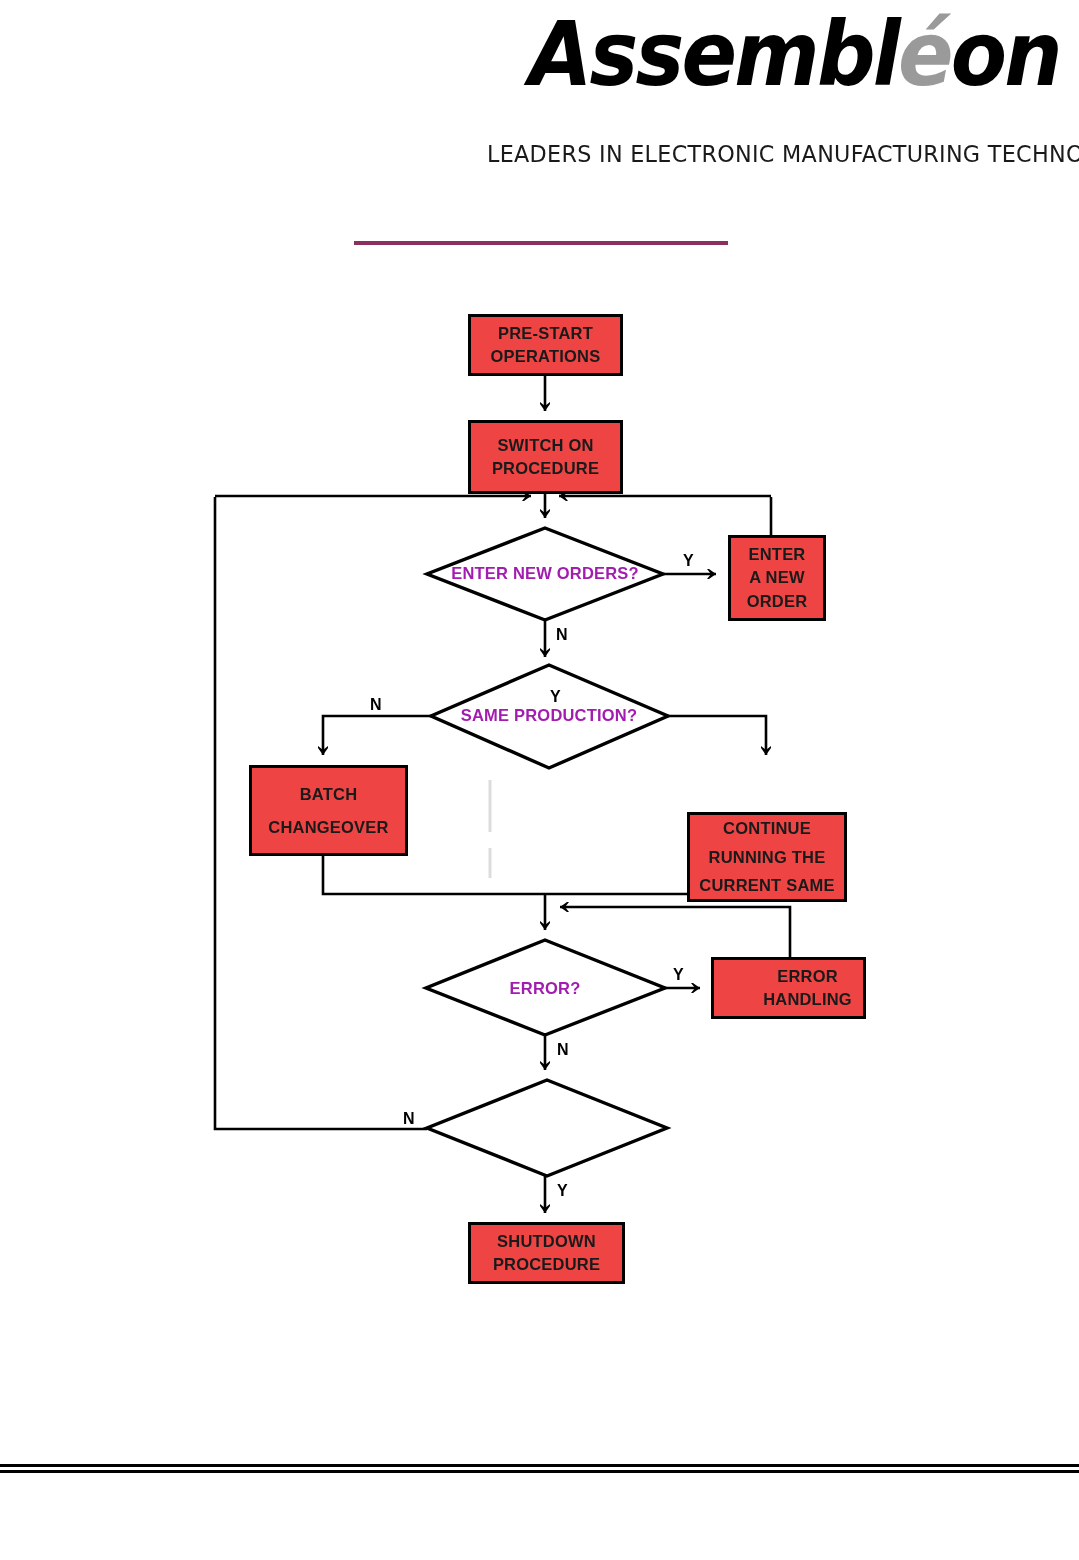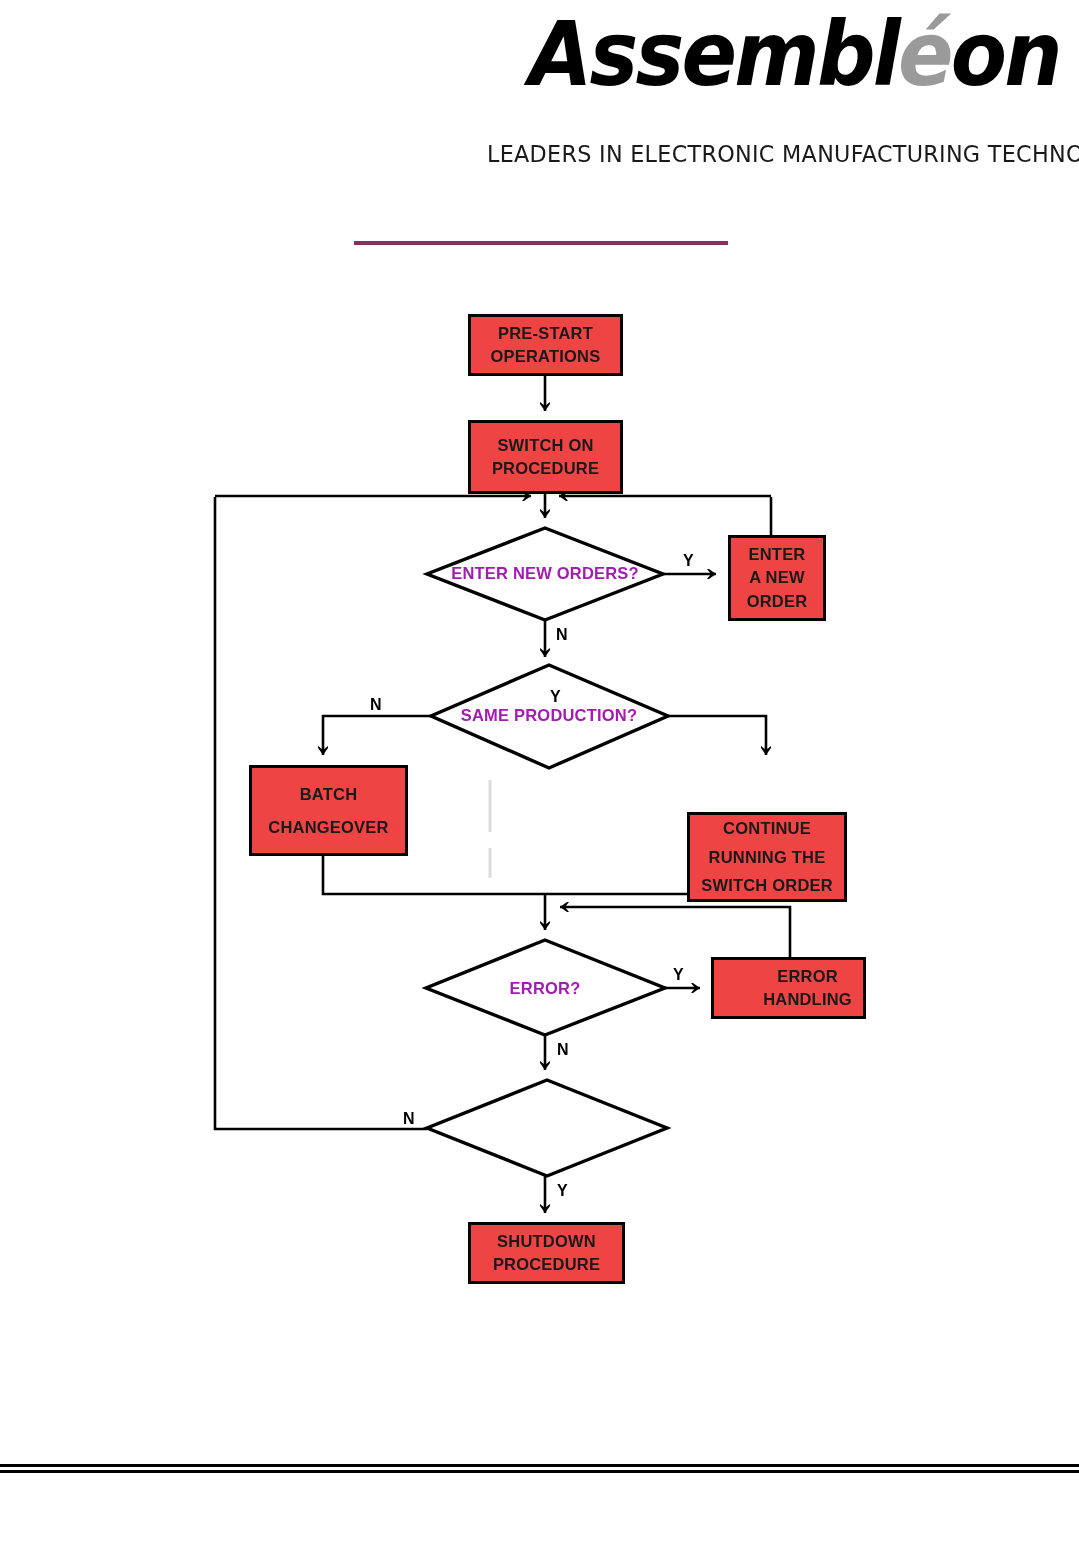--- a/index.html
+++ b/index.html
@@ -234,21 +234,21 @@
   </div>
 
   <div class="fc-node fc-box" style="left:249px; top:765px; width:159px; height:91px; line-height:1.95;">
     <span>BATCH</span>
     <span>CHANGEOVER</span>
   </div>
 
   <div class="fc-node fc-box" style="left:687px; top:764px; width:160px; height:90px; line-height:1.72;margin-top:48px;">
     <span>CONTINUE</span>
     <span>RUNNING THE</span>
-    <span>SWITCH ORDER</span>
+    <span>CURRENT SAME</span>
   </div>
 
   <div class="fc-node fc-box" style="left:711px; top:957px; width:155px; height:62px;padding-left:38px;">
     <span>ERROR</span>
     <span>HANDLING</span>
   </div>
 
   <div class="fc-node fc-box" style="left:468px; top:1222px; width:157px; height:62px;">
     <span>SHUTDOWN</span>
     <span>PROCEDURE</span>

